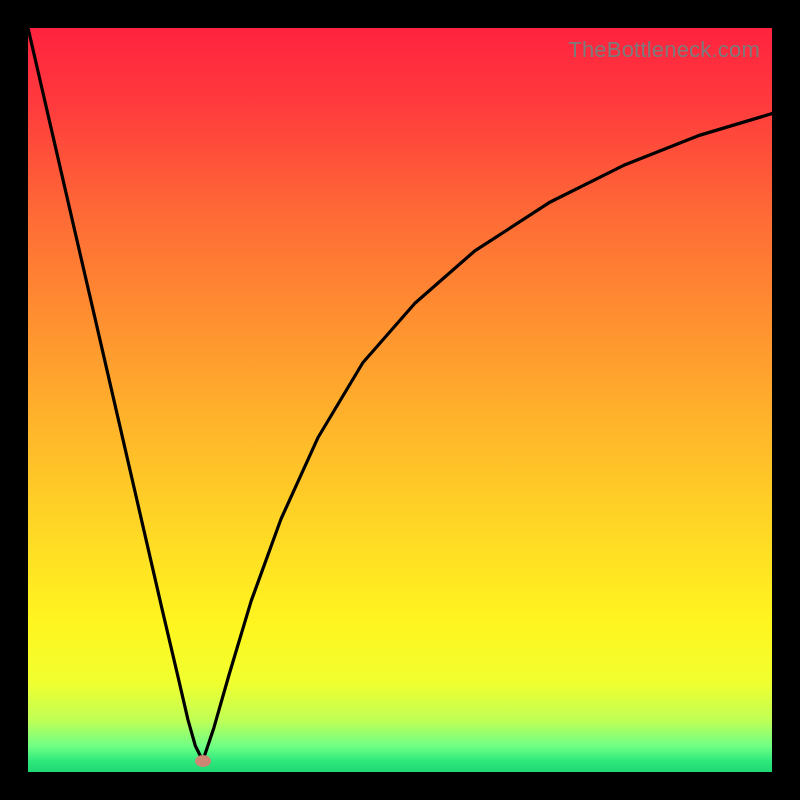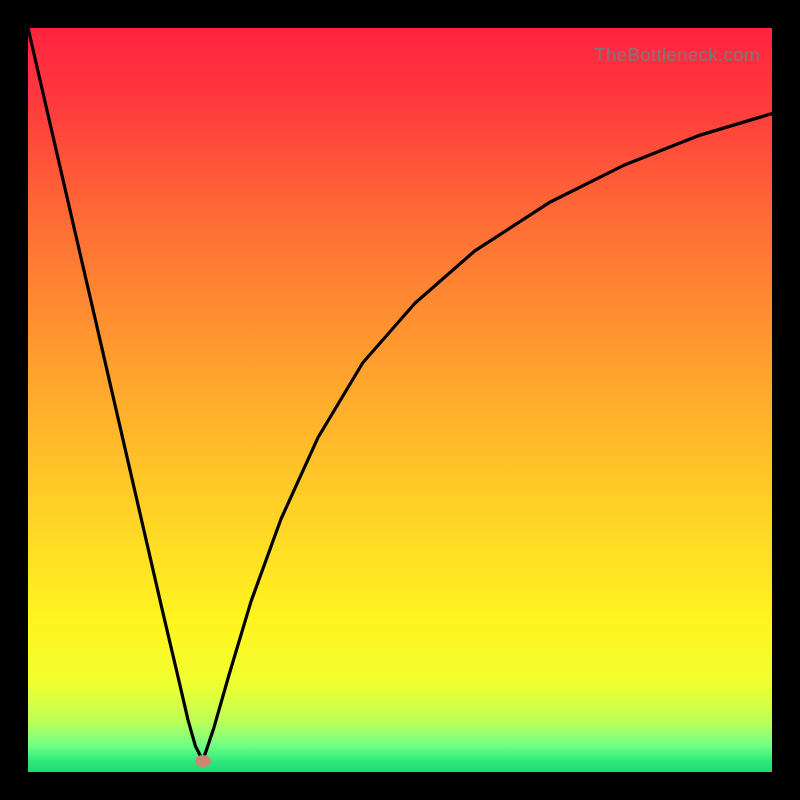--- a/index.html
+++ b/index.html
@@ -24,23 +24,23 @@
     width: 744px;
     height: 744px;
     overflow: hidden;
   }
   .gradient {
     position: absolute;
     inset: 0;
   }
   .watermark {
     position: absolute;
-    top: 16px;
+    top: 9px;
     right: 12px;
-    font-size: 19px;
+    font-size: 22px;
     color: #7b7b7b;
     font-weight: 500;
     letter-spacing: 0.2px;
     user-select: none;
   }
   .curve {
     position: absolute;
     inset: 0;
     pointer-events: none;
   }

